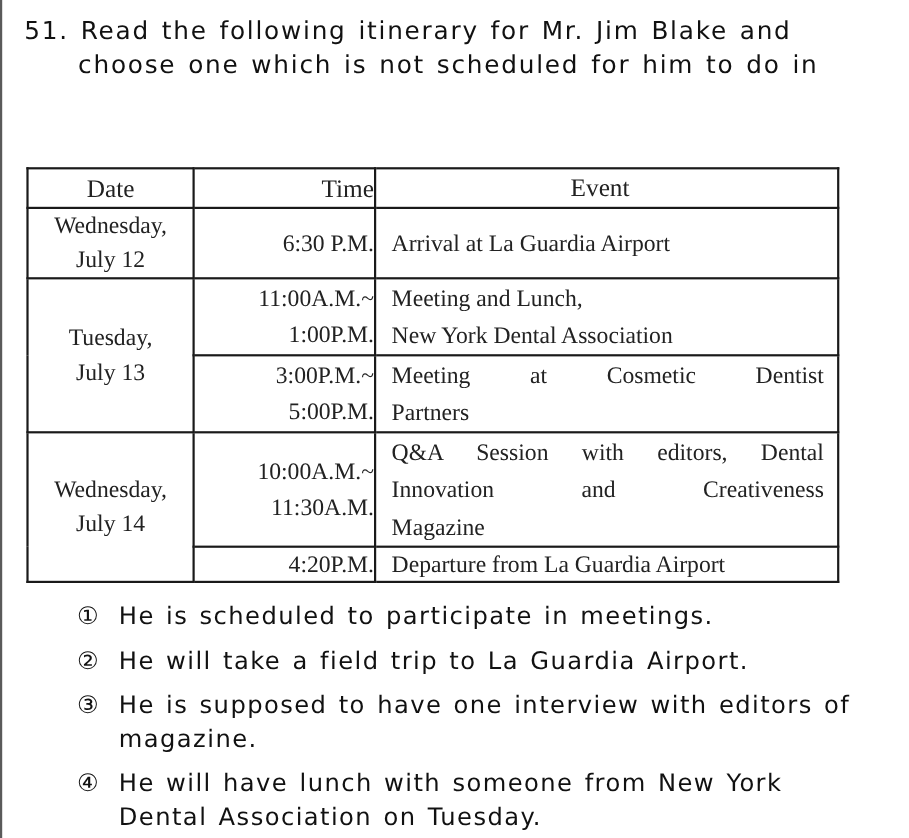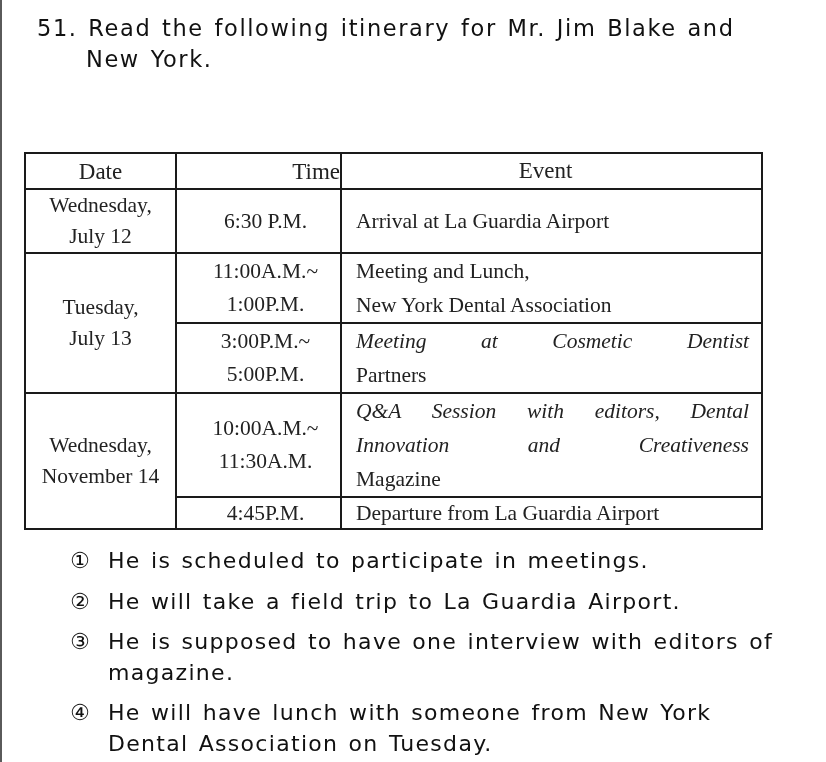--- a/index.html
+++ b/index.html
@@ -1,38 +1,38 @@
 <!DOCTYPE html>
 <html><head>
   <meta charset="utf-8">
   <style>
     html, body { margin: 0; padding: 0; background: #ffffff; }
     body { width: 826px; height: 762px; position: relative; overflow: hidden; }
     .left-rule { position: absolute; left: 0; top: 0; width: 2px; height: 762px; background: #5a5a5a; }
     .question {
       position: absolute; left: 22px; top: 13px; width: 720px;
       font-family: "DejaVu Sans", sans-serif; font-size: 22.5px; line-height: 30.5px;
-      color: #111; letter-spacing: 1.6px; word-spacing: 2px; margin-left: 15px;
+      color: #111; letter-spacing: 1.6px; word-spacing: 2px;
     }
     .question .qline { white-space: nowrap; }
     .question .indent { padding-left: 49px; }
     table.itin {
       position: absolute; left: 24px; top: 152px;
       border-collapse: collapse; table-layout: fixed;
       font-family: "Liberation Serif", serif; font-size: 21.5px; color: #222;
     }
     table.itin td, table.itin th {
       border: 2px solid #1a1a1a; padding: 0; vertical-align: middle; margin-left: 12px;
     }
     table.itin th { font-weight: normal; text-align: center; height: 32px; font-size: 23px; }
     .c-date { width: 149px; text-align: center; line-height: 31px; }
-    .c-time { width: 149px; text-align: center; padding-left: 14px !important; line-height: 33px; }
+    .c-time { width: 149px; text-align: right; padding-left: 14px !important; line-height: 33px; }
     .c-event { width: 393px; text-align: justify; padding-left: 14px !important; padding-right: 12px !important; line-height: 34px; }
     .evt-line { display: block; }
-    .just { text-align: justify; text-align-last: justify; display: block; font-style: italic; }
+    .just { text-align: justify; text-align-last: justify; display: block; }
     .r-mon { height: 64px; }
     .r-tue1 { height: 63px; }
     .r-tue2 { height: 64px; }
     .r-wed1 { height: 99px; }
     .r-wed2 { height: 30px; }
     .options {
       position: absolute; left: 70px; top: 546px; width: 710px;
       font-family: "DejaVu Sans", sans-serif; font-size: 22px; color: #111;
       letter-spacing: 1.3px; word-spacing: 2px;
     }
@@ -40,21 +40,21 @@
     .opt .num { width: 38px; flex: none; }
     .opt .txt { flex: 1; }
   </style>
 </head>
 <body>
 
 <div class="left-rule"></div>
 
 <div class="question">
   <div class="qline"><span>51.</span> <span>Read the following itinerary for Mr. Jim Blake and</span></div>
-  <div class="qline indent">New York.</div>
+  <div class="qline indent">choose one which is not scheduled for him to do in</div>
 </div>
 
 <table class="itin">
   <tbody>
       <tr>
     <th class="c-date">Date</th>
     <th class="c-time" style="text-align:right;padding-left:0!important">Time</th>
     <th class="c-event" style="text-align:center;padding-left:0!important">Event</th>
   </tr>
 
@@ -93,36 +93,36 @@
     </td>
     <td class="c-event">
       <span class="just">Meeting at Cosmetic Dentist</span>
       <span class="evt-line">Partners</span>
     </td>
   </tr>
 
   <tr class="r-wed1">
     <td class="c-date" rowspan="2">
       <span class="evt-line">Wednesday,</span>
-      <span class="evt-line">November 14</span>
+      <span class="evt-line">July 14</span>
     </td>
     <td class="c-time">
       <span class="evt-line">10:00A.M.~</span>
       <span class="evt-line">11:30A.M.</span>
     </td>
     <td class="c-event">
       <span class="just">Q&amp;A Session with editors, Dental</span>
       <span class="just">Innovation and Creativeness</span>
       <span class="evt-line">Magazine</span>
     </td>
   </tr>
 
   <tr class="r-wed2">
     <td class="c-time" style="line-height:30px">
-      <span class="evt-line">4:45P.M.</span>
+      <span class="evt-line">4:20P.M.</span>
     </td>
     <td class="c-event" style="line-height:30px">
       <span class="evt-line">Departure from La Guardia Airport</span>
     </td>
   </tr>
 </tbody>
   </table>
 
 <div class="options">
   <div class="opt">

